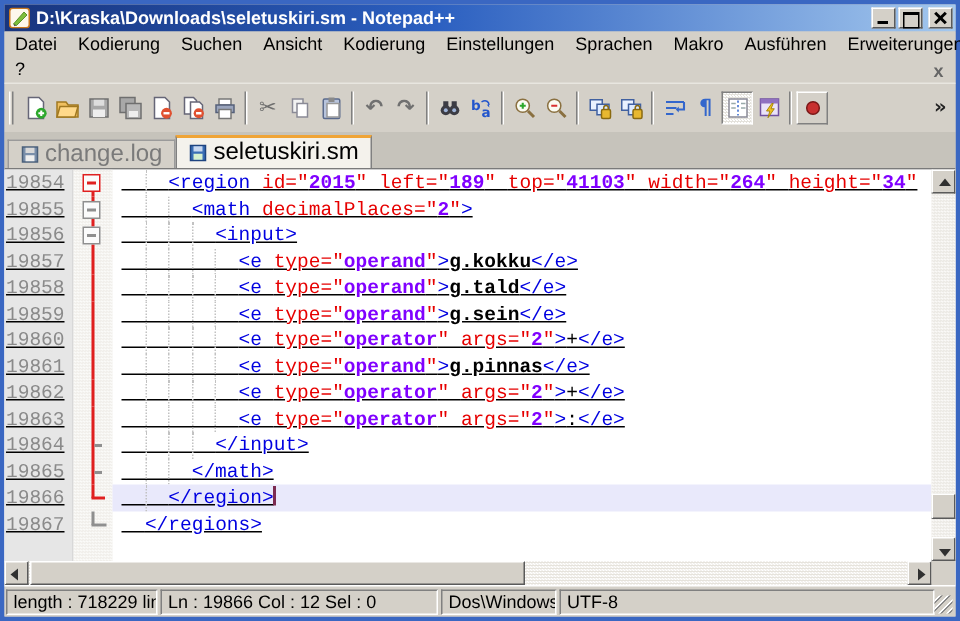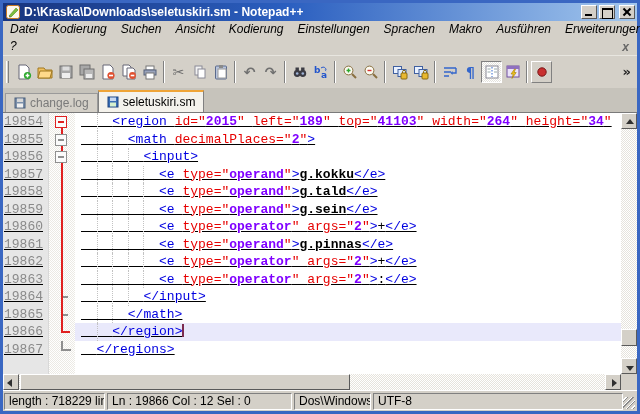--- a/index.html
+++ b/index.html
@@ -16,38 +16,38 @@
     position:relative; }
   .wbtn.min::after { content:""; position:absolute; left:3px; bottom:2px; width:7px; height:2px; background:#000; }
   .wbtn.max::after { content:""; position:absolute; left:2px; top:2px; width:9px; height:8px; border:1px solid #000; border-top:2px solid #000; }
   .wbtn.cls { margin-left:2px; }
   .wbtn.cls::before, .wbtn.cls::after { content:""; position:absolute; left:2px; top:5px; width:10px; height:2px; background:#000; }
   .wbtn.cls::before { transform:rotate(45deg); }
   .wbtn.cls::after  { transform:rotate(-45deg); }
 
   
   .menubar { background:#D4D0C8; font-size:12px; color:#000; flex:0 0 auto; }
-  .menurow { display:flex; align-items:center; height:17px;font-style:italic; }
+  .menurow { display:flex; align-items:center; height:17px; }
   .mitem { padding:0 7px; height:17px; line-height:17px; white-space:nowrap; }
   .menu-close { margin-left:auto; padding:0 8px; color:#666; font-weight:bold; }
 
   
   .toolbar { height:33px; background:#D4D0C8; display:flex; align-items:center; padding:0 4px 0 2px; flex:0 0 auto; border-top:1px solid #E8E6E0; }
   .grip { width:3px; height:22px; border-left:1px solid #fff; border-right:1px solid #808080; margin:0 4px 0 1px; }
   .tbtn { width:21px; height:22px; display:flex; align-items:center; justify-content:center; flex:0 0 auto; }
   .tsep { width:2px; height:22px; border-left:1px solid #808080; border-right:1px solid #FFF; margin:0 3px; }
   .ticon { font-family:"DejaVu Sans",sans-serif; font-size:14px; line-height:16px; }
   .tbtn.pressed { border:1px solid; border-color:#808080 #FFF #FFF #808080;
      background:conic-gradient(#fff 25%, #E4E2DC 0 50%, #fff 0 75%, #E4E2DC 0); background-size:2px 2px; }
   .tbtn.framed { border:1px solid; border-color:#FFF #808080 #808080 #FFF; }
   .overflow { margin-left:auto; color:#222; font-weight:bold; font-size:13px; padding-right:2px; }
 
   
   .tabbar { height:24px; background:#C6C3BB; display:flex; align-items:flex-end; padding-left:2px; flex:0 0 auto; }
-  .tab { display:flex; align-items:center; gap:4px; font-size:12px; padding:0 8px;
+  .tab { display:flex; align-items:center; gap:4px; font-size:16px; padding:0 8px;
     border:1px solid #808080; border-bottom:none; }
   .tab.inactive { height:19px; background:#D4D0C8; color:#7A7A7A; border-color:#9A9A9A; }
   .tab.active { height:22px; background:#F4F2EC; color:#000; border-top:2px solid #EFA437; position:relative; }
   .tabicon { width:12px; height:12px; }
 
   
   .client { flex:1 1 auto; position:relative; border-top:1px solid #7A7A7A; background:#fff; overflow:hidden; }
   .lines { position:absolute; inset:0 16px 16px 0; background:#fff; overflow:hidden;
     font-family:"Liberation Mono","DejaVu Sans Mono",monospace; font-size:13px; }
   .ln-strip { position:absolute; left:0; top:0; bottom:0; width:46px; background:#E6E6E6; border-right:1px solid #D8D8D8; }

